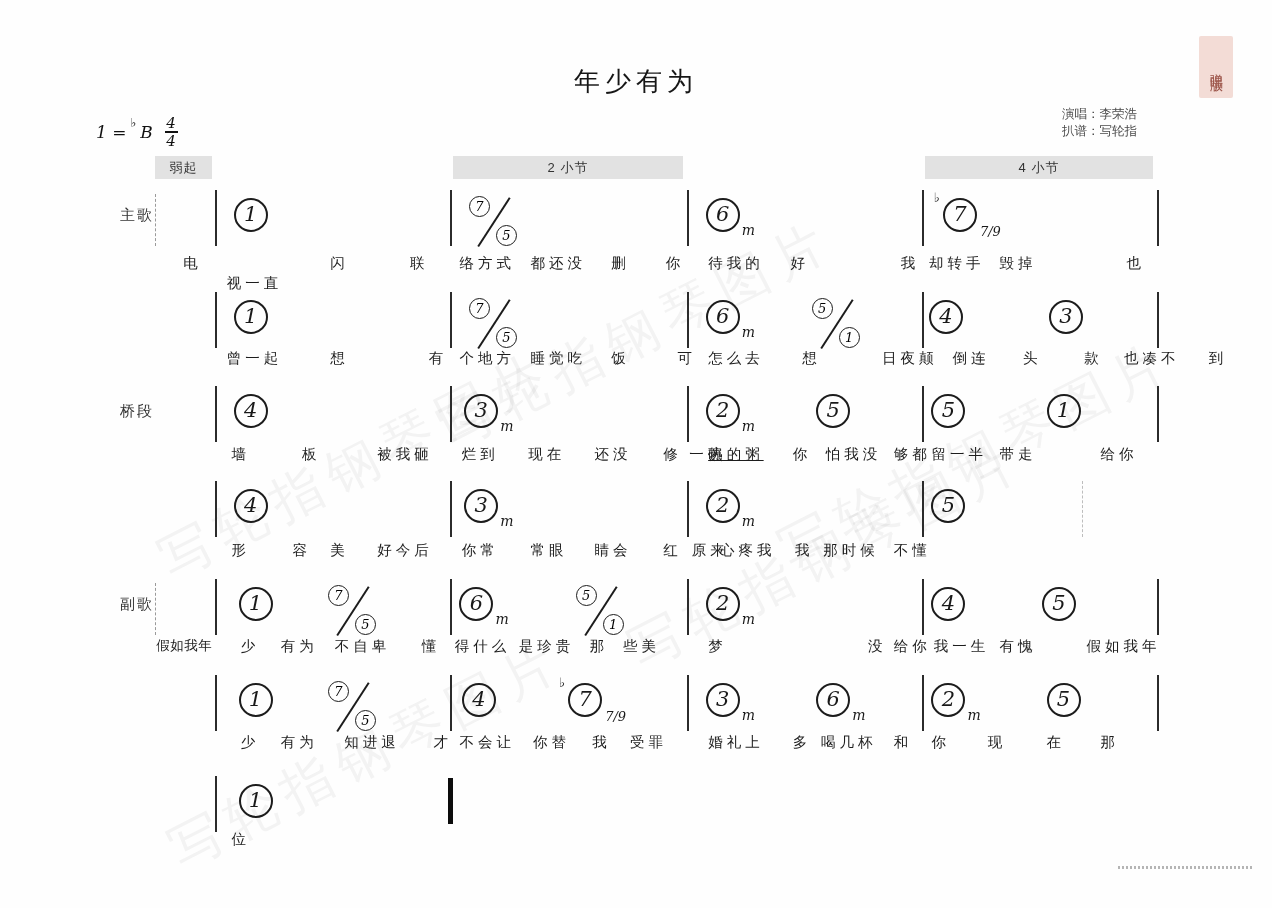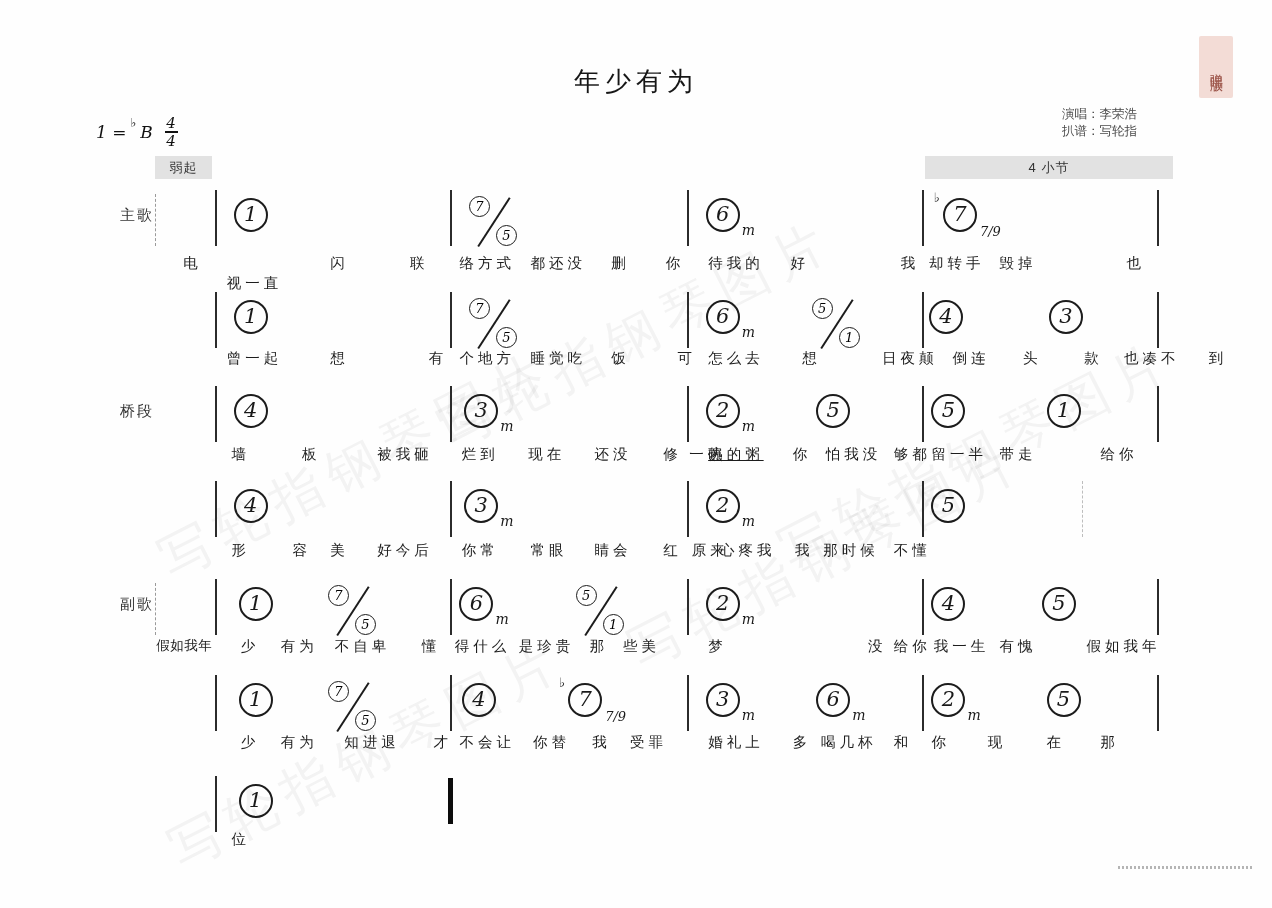--- a/index.html
+++ b/index.html
@@ -68,21 +68,22 @@
       <span class="meter-line"></span>
       <span>4</span>
     </span>
   </div>
   <div class="credits">
     <div>演唱：李荣浩</div>
     <div>扒谱：写轮指</div>
   </div>
   <div id="score">
       <div class="hcell" style="left: 155px; width: 57px;">弱起</div>
-      <div class="hcell" style="left: 925px; width: 248px;">4 小节</div>
+      <div class="hcell" style="left: 453px; width: 230px;">2 小节</div>
+      <div class="hcell" style="left: 925px; width: 228px;">4 小节</div>
       <div class="wm" style="left: 140px; top: 430px;">写轮指钢琴图片</div>
       <div class="wm" style="left: 420px; top: 300px;">写轮指钢琴图片</div>
       <div class="wm" style="left: 610px; top: 520px;">写轮指钢琴图片</div>
       <div class="wm" style="left: 150px; top: 720px;">写轮指钢琴图片</div>
       <div class="wm" style="left: 760px; top: 420px;">写轮指钢琴图片</div>
       <div class="seclabel" style="left: 88px; top: 206px;">主歌</div>
       <div class="bl dash" style="left: 155px; top: 194px; height: 52px;"></div>
       <div class="bl" style="left: 215px; top: 190px; height: 56px;"></div>
       <div class="bl" style="left: 450px; top: 190px; height: 56px;"></div>
       <div class="bl" style="left: 687px; top: 190px; height: 56px;"></div>

